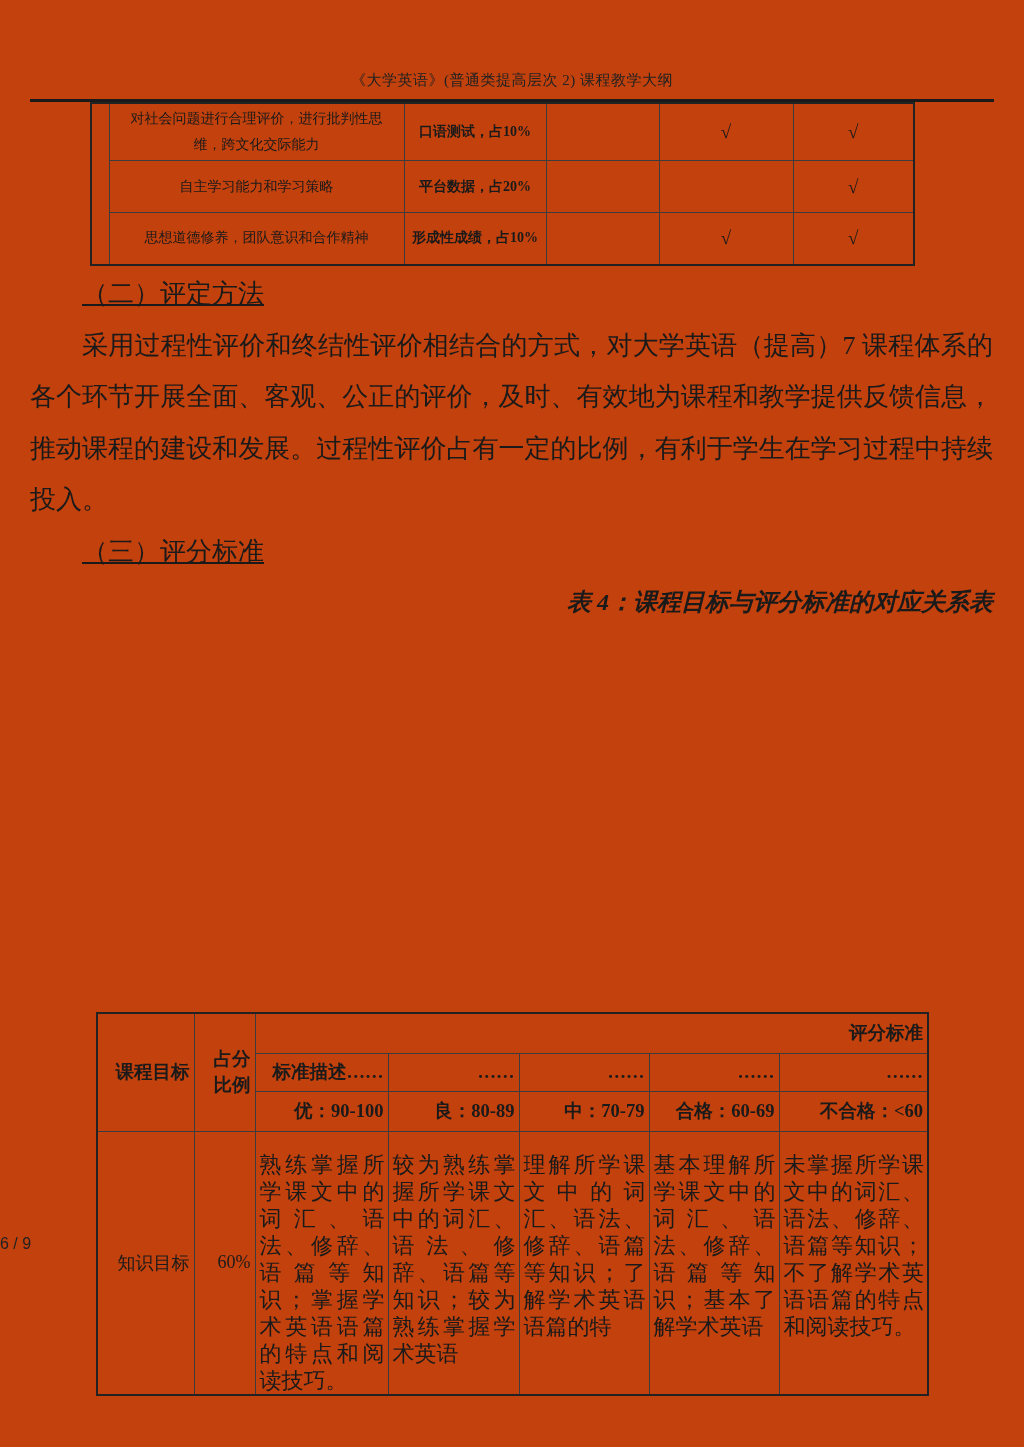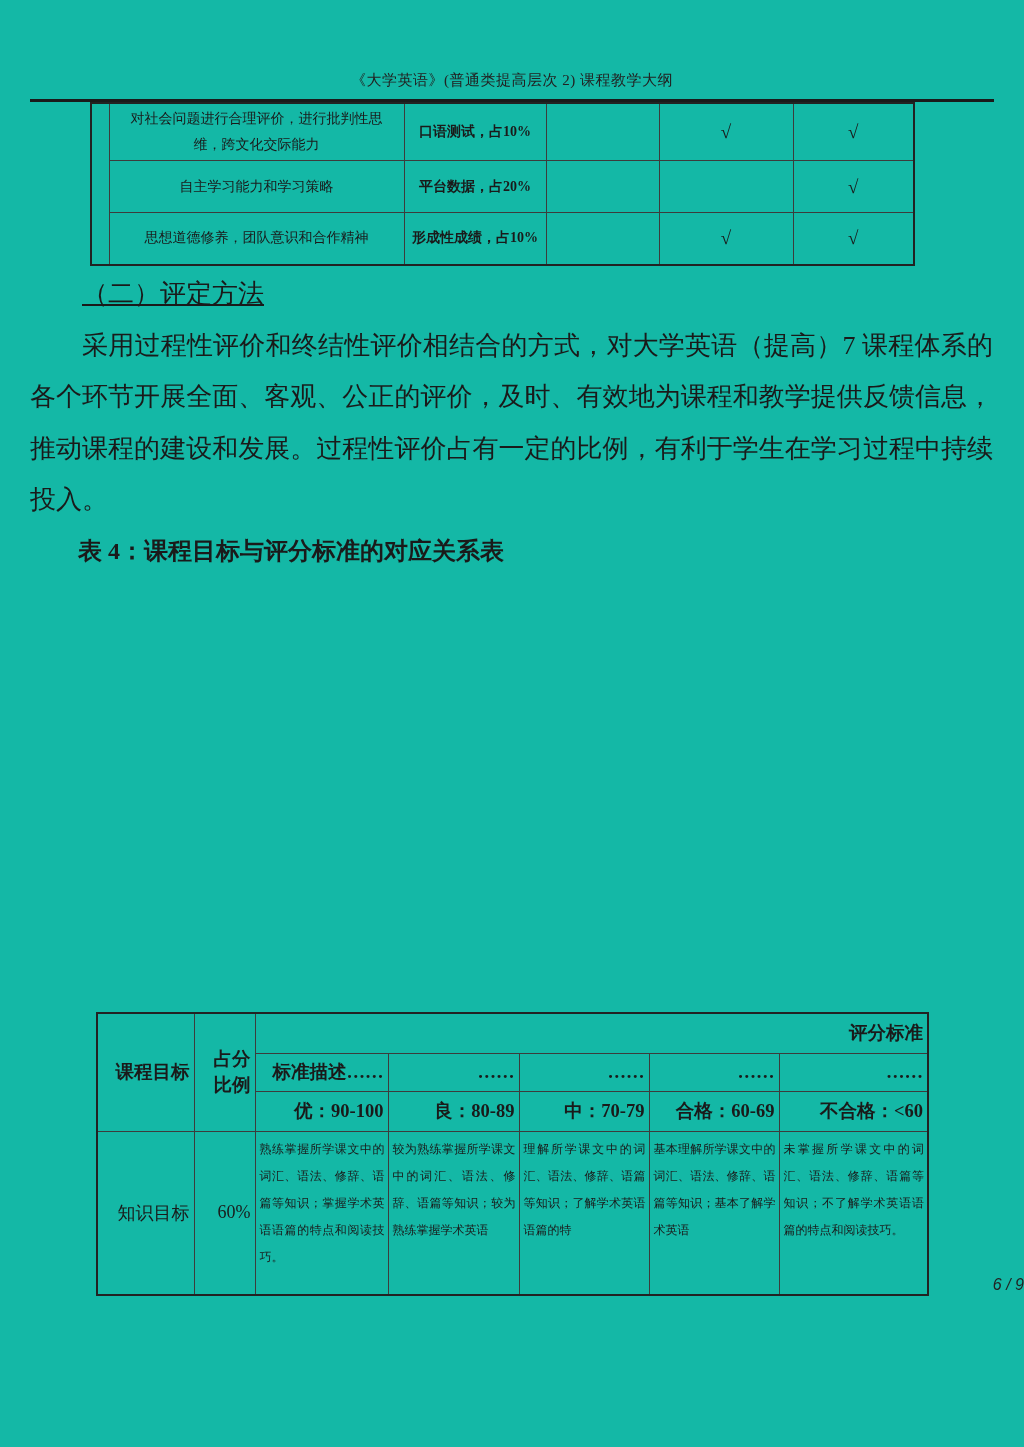--- a/index.html
+++ b/index.html
@@ -1,18 +1,18 @@
 <!DOCTYPE html>
 <html><head>
 <meta charset="utf-8">
 <style>
   html,body { margin:0; padding:0; background:#e8e8e8; }
   .page {
     position:relative; width:1024px; height:1447px; margin:0 auto;
-    background:#14b8a6; color:#111;
+    background:#c2410c; color:#111;
     font-family:"Liberation Serif","DejaVu Serif",serif;
     overflow:hidden;
   }
   
   .page-header {
     position:absolute; top:71px; left:0; width:100%;
     text-align:center; font-size:15px; letter-spacing:0.5px; color:#222;
   }
   .header-rule {
     position:absolute; top:99px; left:30px; width:964px; height:3px;
@@ -35,49 +35,48 @@
   
   .bodytext {
     position:absolute; top:268px; left:30px; width:963px;
     font-size:26px; line-height:51.5px; text-align:justify;
     text-justify:inter-ideograph; color:#1a1a1a;
   }
   .bodytext p { margin:0; text-indent:2em; }
   .bodytext p.sp { margin-top:13px; }
   .bodytext .sect-heading { margin:0; text-indent:2em;text-decoration:underline; }
   .tbl-title {
-    margin:0; text-indent:0; text-align:left; font-weight:bold; font-size:24px;
+    margin:0; text-indent:0; text-align:right; font-weight:bold; font-size:24px;font-style:italic;
   }
   
   .t4 {
     position:absolute; top:1012px; left:96px; width:831px;
     border:2px solid #222;
   }
   .t4 td {
     border:1px solid #3c3c3c; vertical-align:middle; text-align:right;
     color:#1a1a1a;
   }
   .t4 tr.hr1 { height:40px; }
   .t4 tr.hr2 { height:38px; }
   .t4 tr.hr3 { height:40px; }
   .t4 tr.br  { height:164px; }
   .t4 td.hb { font-weight:bold; font-size:18.5px; line-height:26px; padding:0 4px; }
   .t4 td.bc { font-size:18px; padding:18px 4px; }
   .t4 td.desc {
-    font-size:12px; line-height:27px; vertical-align:top;
+    font-size:22px; line-height:27px; vertical-align:top;
     text-align:justify; text-justify:inter-ideograph;
-    padding:4px 3px 0 4px;
+    padding:19px 3px 0 4px;
     margin-top:32px;
   }
   
   .page-footer {
-    position:absolute; top:1276px; left:0; width:100%;
-    text-align:right; font-size:16px; color:#222;
+    position:absolute; top:1235px; left:0; width:100%;
+    text-align:left; font-size:16px; color:#222;
     font-family:"Liberation Sans","DejaVu Sans",sans-serif;
-    font-style:italic;
   }
 </style>
 </head>
 <body>
 
 <div class="page">
 
   <div class="page-header">《大学英语》(普通类提高层次 2) 课程教学大纲</div>
   <div class="header-rule"></div>
 
@@ -112,20 +111,21 @@
         <td class="chk"></td>
         <td class="chk">√</td>
         <td class="chk">√</td>
       </tr>
     </tbody>
   </table>
 
   <div class="bodytext">
     <p class="sect-heading">（二）评定方法</p>
     <p>采用过程性评价和终结性评价相结合的方式，对大学英语（提高）7 课程体系的各个环节开展全面、客观、公正的评价，及时、有效地为课程和教学提供反馈信息，推动课程的建设和发展。过程性评价占有一定的比例，有利于学生在学习过程中持续投入。</p>
+    <p class="sect-heading">（三）评分标准</p>
     <p class="tbl-title">表 4：课程目标与评分标准的对应关系表</p>
   </div>
 
   <table class="t4">
     <colgroup>
       <col style="width:97px">
         <col style="width:61px">
         <col style="width:133px">
       <col style="width:131px">
         <col style="width:130px">

